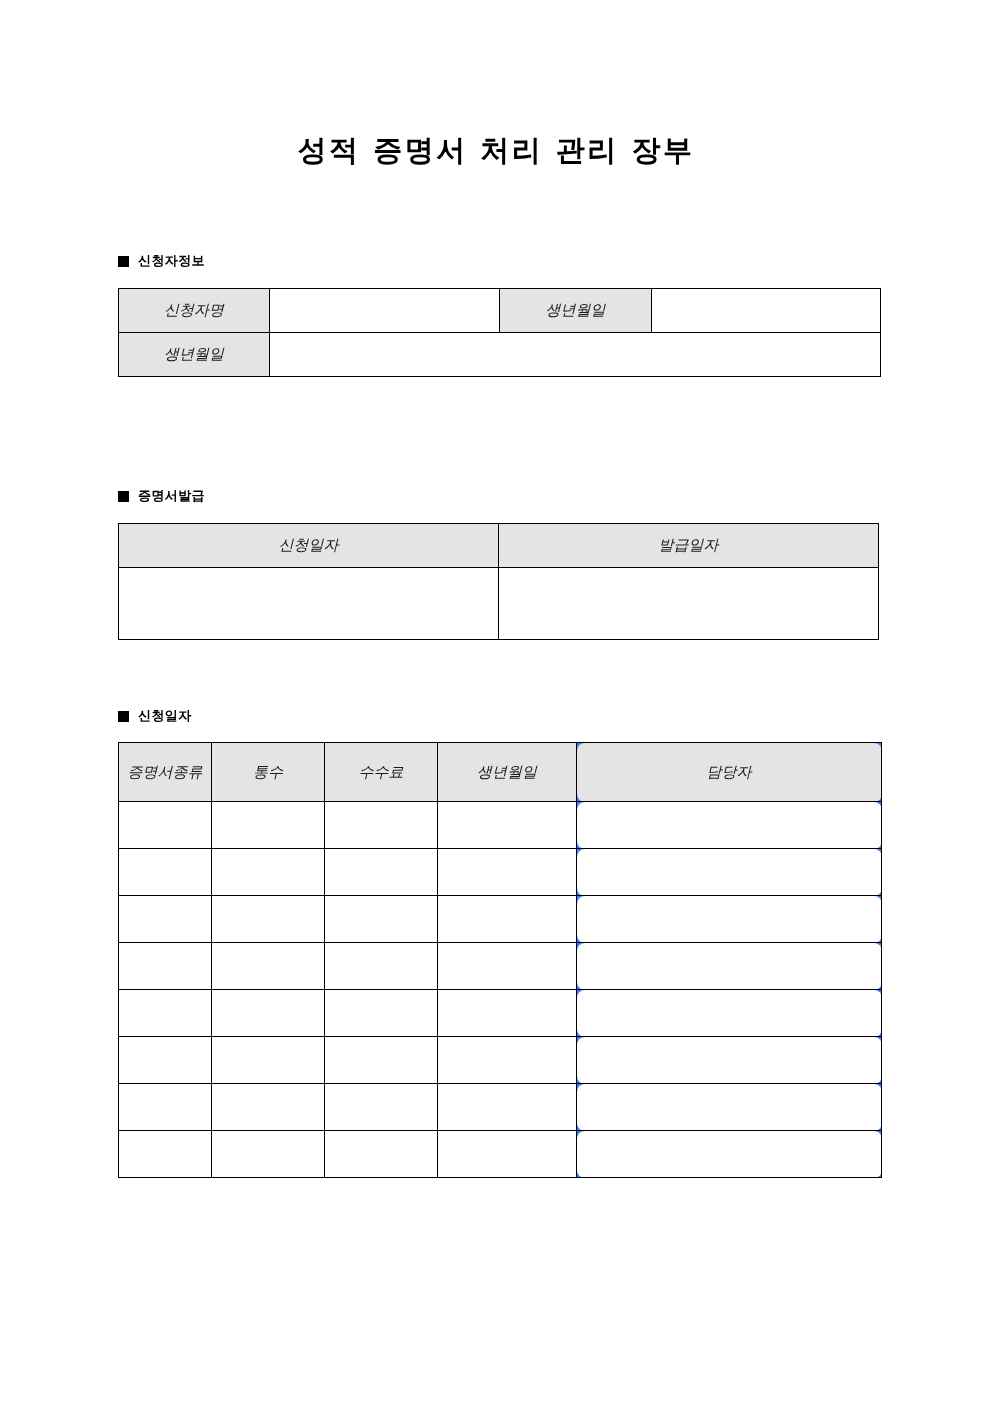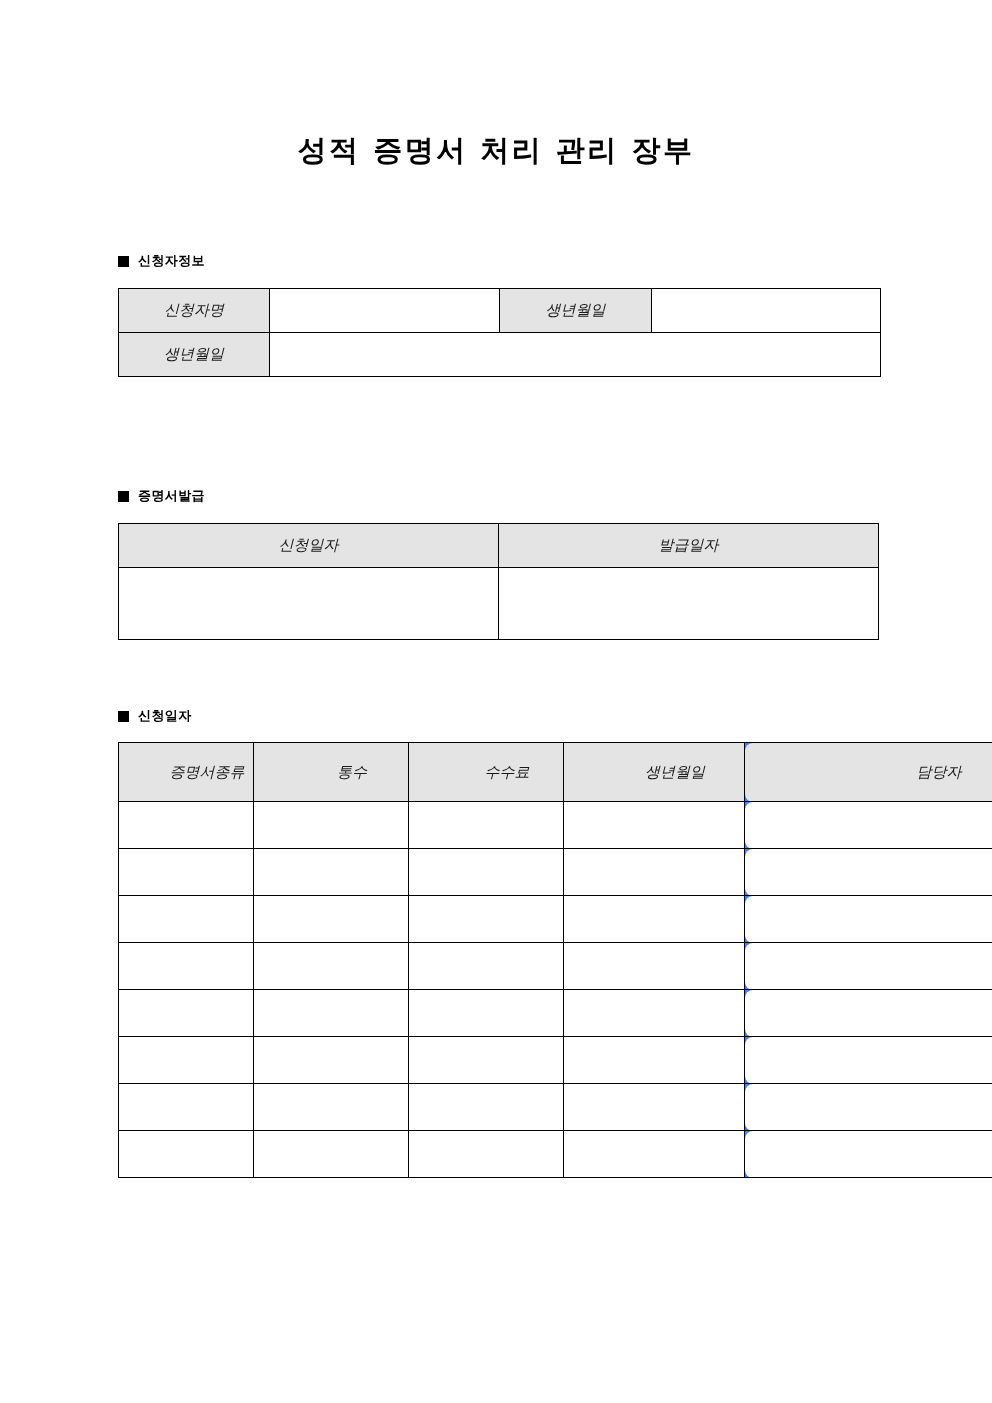--- a/index.html
+++ b/index.html
@@ -126,21 +126,21 @@
     left: 118px;
     width: 758px;
   }
   #table-process tr.head-row { height: 59px; }
   #table-process tr.body-row { height: 47px; }
   #table-process .p1 { width: 92px; }
   #table-process .p2 { width: 112px; }
   #table-process .p3 { width: 112px; margin-top: 34px; }
   #table-process .p4 { width: 138px; }
   #table-process .p5 { width: 304px; border-radius: 8px; }
-  #table-process thead th { font-size: 15px; padding-left: 42px; }
+  #table-process thead th { font-size: 15px; }
 </style>
 </head>
 <body>
 
 <div class="page">
 
   <div class="doc-title">성적 증명서 처리 관리 장부</div>
 
   <div class="section-heading" id="heading-applicant">
     <span class="bullet-square"></span>

